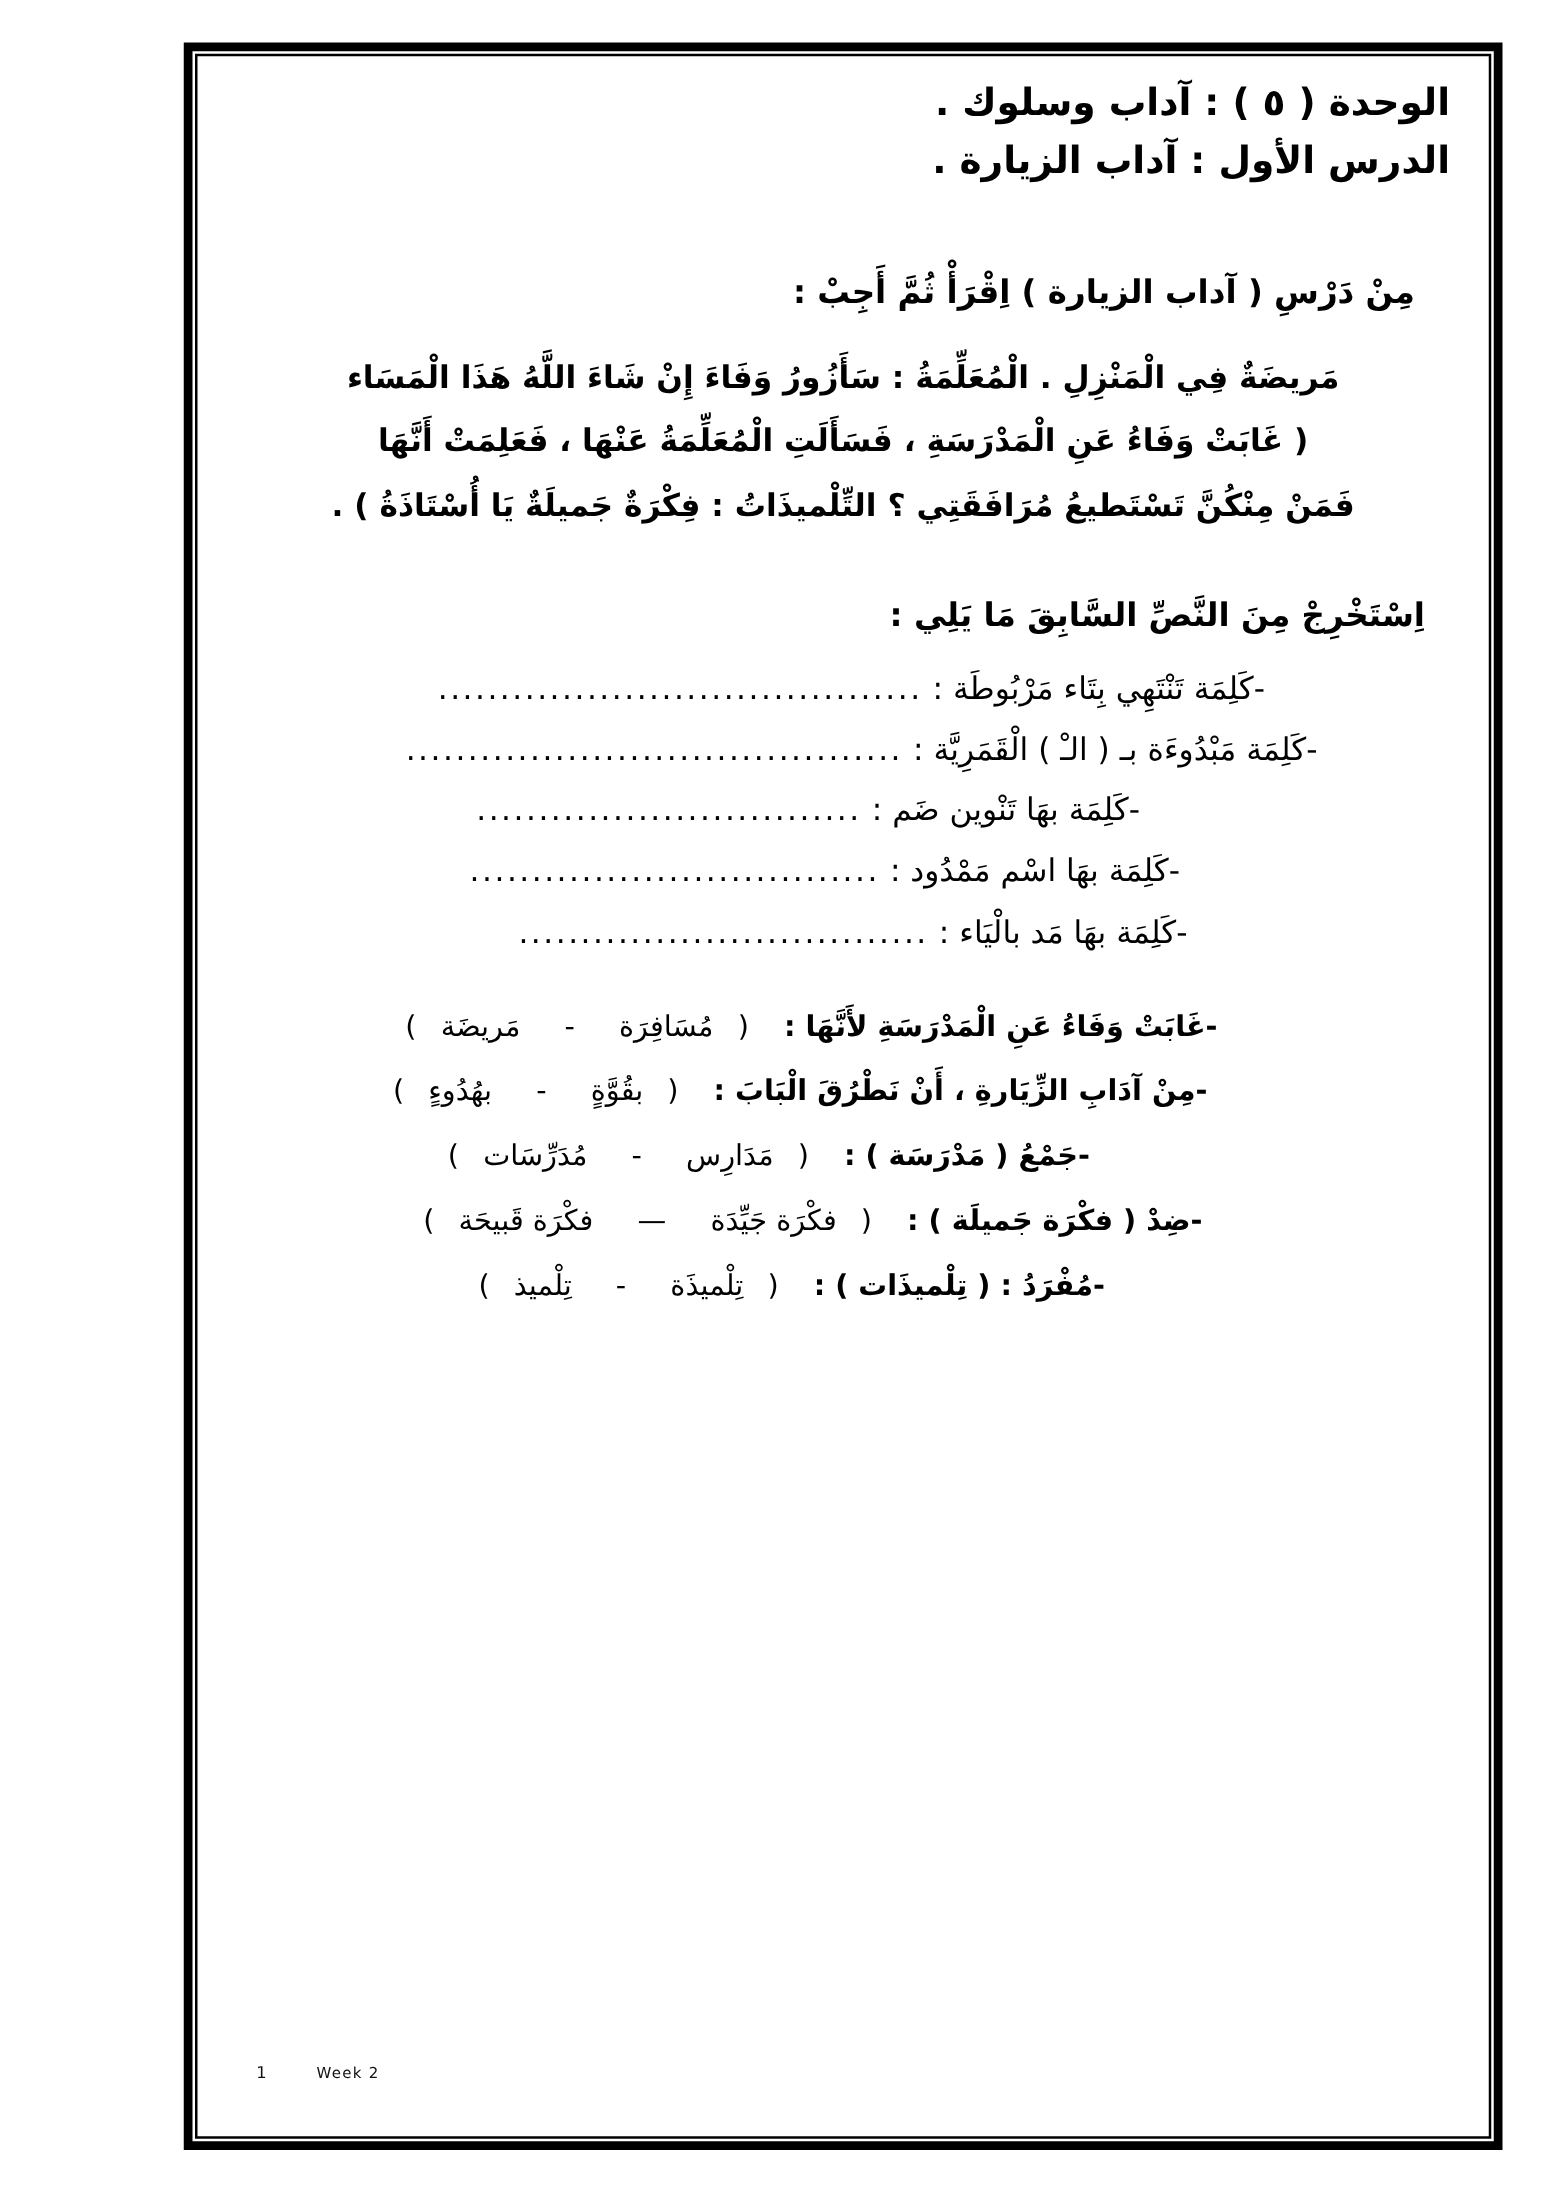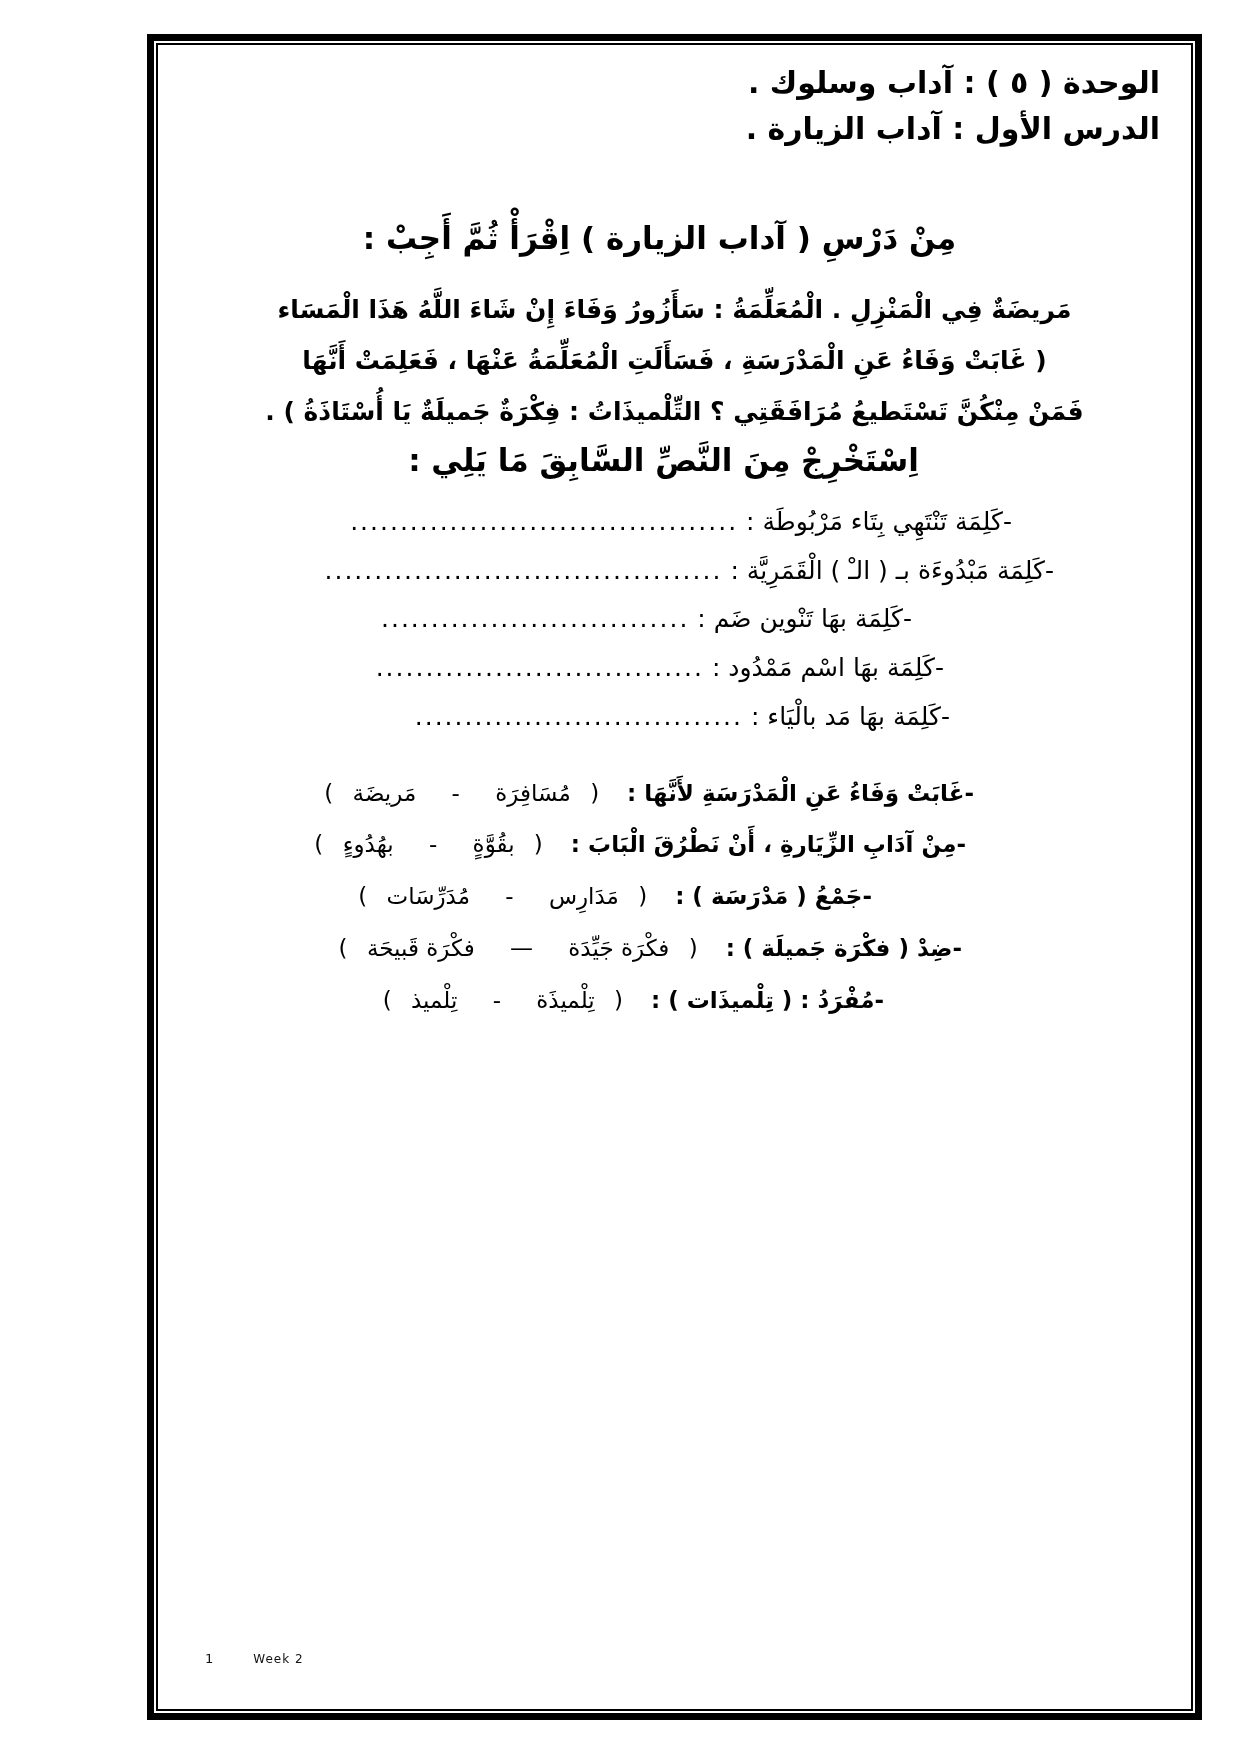--- a/index.html
+++ b/index.html
@@ -57,29 +57,28 @@
     font-size: 30px;
     font-weight: bold;
     line-height: 1.52;
     letter-spacing: 0px;
     color: #000;
     white-space: nowrap;
   }
 
   
   .section-heading {
-    font-size: 31px;
-    font-weight: bold;
-    color: #000;
-    text-align: center;
+    font-size: 26px;
+    font-weight: bold;
+    color: #000;
     line-height: 1.5;
     white-space: nowrap;
   }
   .h-q1 { margin-top: 64px; margin-right: 30px; }
-  .h-q2 { margin-right: 22px; }
+  .h-q2 { margin-top: 44px; margin-right: 22px; }
   .h-q3 { margin-top: 40px; margin-right: 8px; }
 
   
   .passage {
     margin-top: 22px;
     font-size: 25px;
     font-weight: bold;
     line-height: 2.05;
     color: #000;
     text-align: center;

